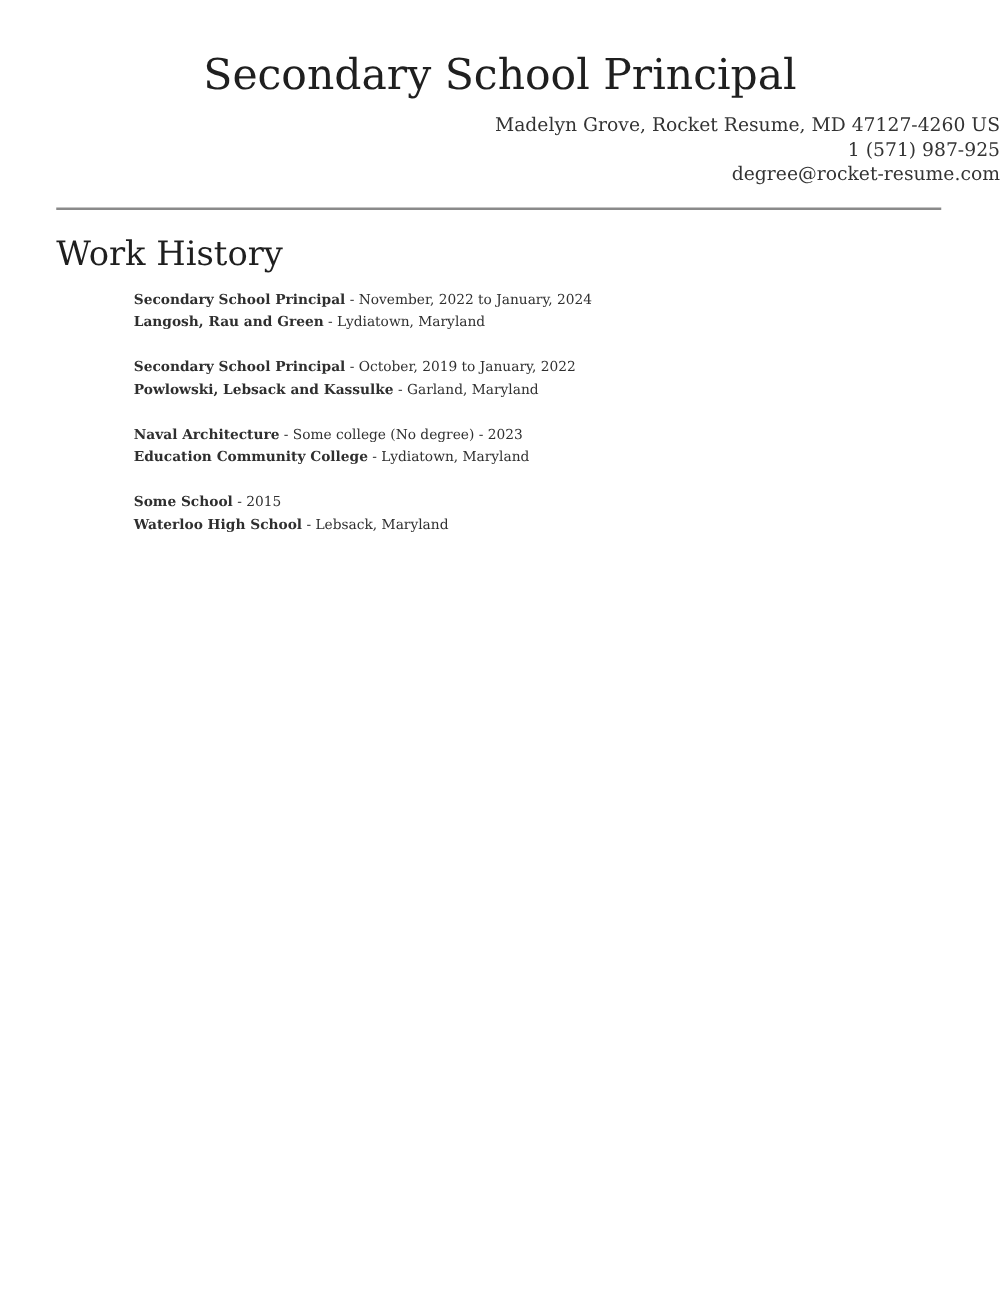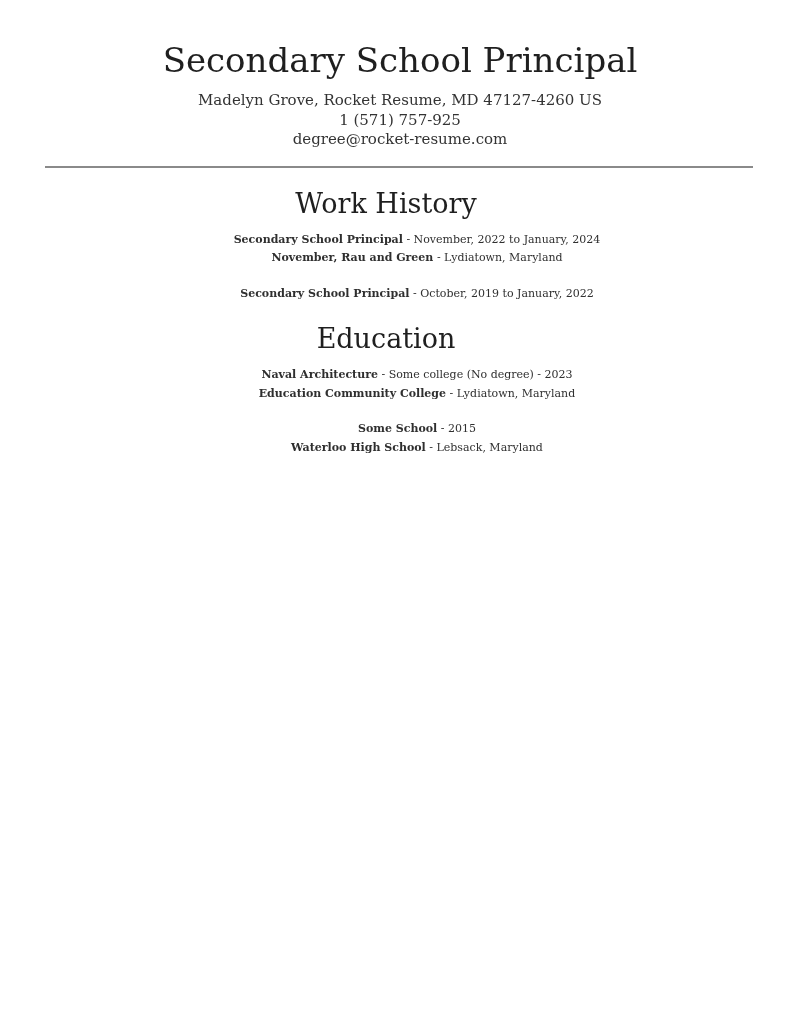--- a/index.html
+++ b/index.html
@@ -25,29 +25,29 @@
     font-size: 34px;
     line-height: 36px;
     font-weight: 400;
     color: #1f1f1f;
   }
   .contact-line {
     margin: 0;
     font-size: 15px;
     line-height: 19.5px;
     color: #333333;
+    text-align: right;
   }
   .rule {
     height: 2px;
     background: #8a8a8a;
     margin: 16px 47px 0 45px;
   }
   .content {
     padding: 0 73px 0 45px;
-    text-align: center;
   }
   .section-heading {
     margin: 21px 0 13px 0;
     font-size: 27px;
     line-height: 29px;
     font-weight: 400;
     color: #1f1f1f;
   }
   .entry {
     padding-left: 62px;
@@ -63,52 +63,55 @@
   }
 </style>
 </head>
 <body>
 
 <div class="page">
 
   <div class="header">
     <h1 class="title">Secondary School Principal</h1>
     <p class="contact-line">Madelyn Grove, Rocket Resume, MD 47127-4260 US</p>
-    <p class="contact-line">1 (571) 757-925</p>
+    <p class="contact-line">1 (571) 987-925</p>
     <p class="contact-line">degree@rocket-resume.com</p>
   </div>
 
   <div class="rule"></div>
 
   <div class="content">
 
     <div>
       <h2 class="section-heading">Work History</h2>
 
       <div class="entry">
         <div class="entry-line">
           <span class="strong">Secondary School Principal</span>
           <span>- November, 2022 to January, 2024</span>
         </div>
         <div class="entry-line">
-          <span class="strong">November, Rau and Green</span>
+          <span class="strong">Langosh, Rau and Green</span>
           <span>- Lydiatown, Maryland</span>
         </div>
       </div>
 
       <div class="entry">
         <div class="entry-line">
           <span class="strong">Secondary School Principal</span>
           <span>- October, 2019 to January, 2022</span>
         </div>
+        <div class="entry-line">
+          <span class="strong">Powlowski, Lebsack and Kassulke</span>
+          <span>- Garland, Maryland</span>
+        </div>
       </div>
     </div>
 
     <div>
-      <h2 class="section-heading">Education</h2>
 
       <div class="entry">
         <div class="entry-line">
           <span class="strong">Naval Architecture</span>
           <span>- Some college (No degree) - 2023</span>
         </div>
         <div class="entry-line">
           <span class="strong">Education Community College</span>
           <span>- Lydiatown, Maryland</span>
         </div>

